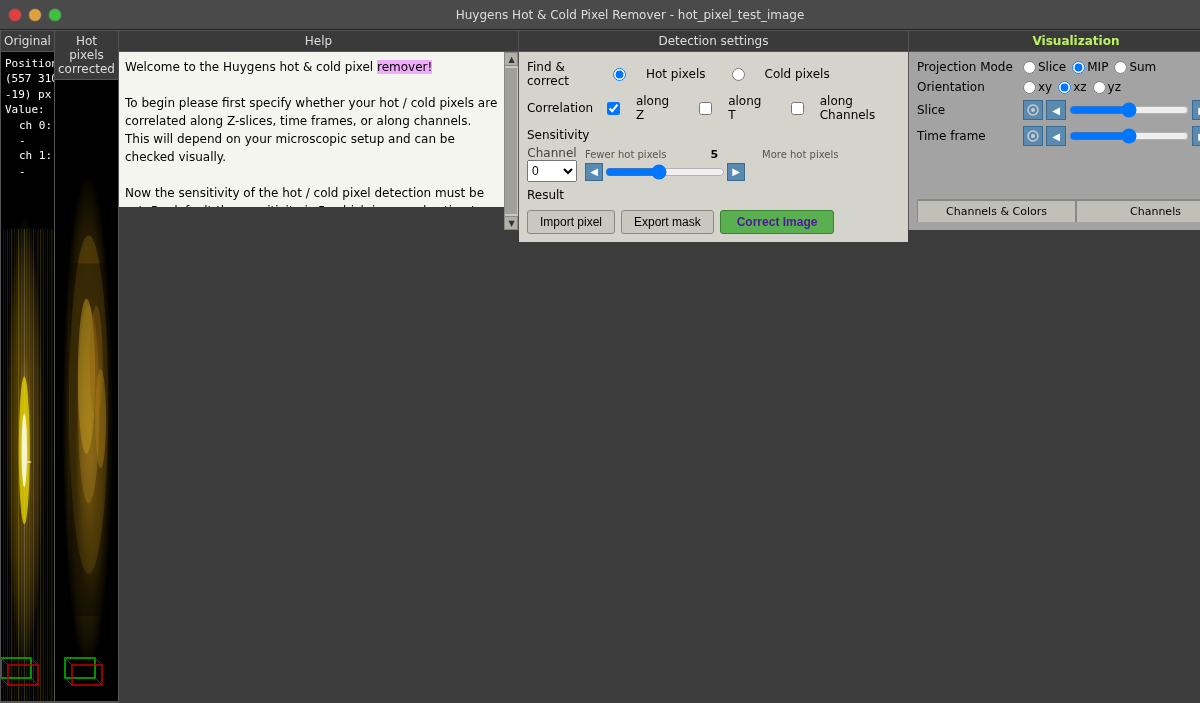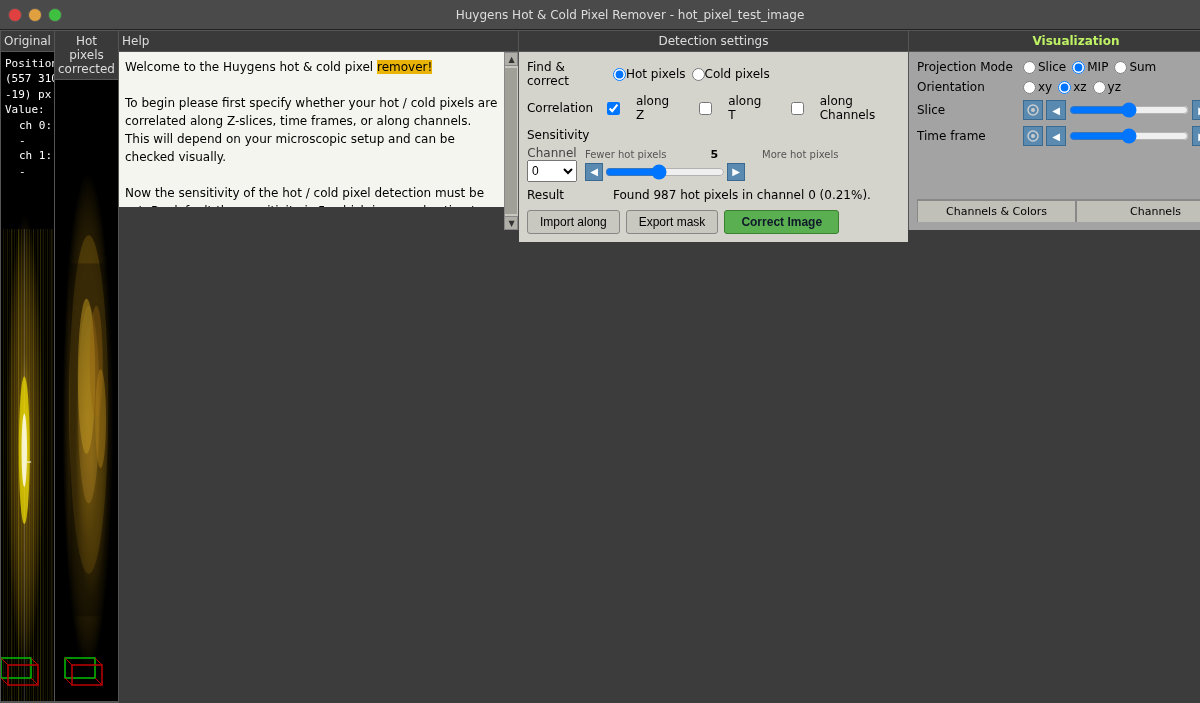--- a/index.html
+++ b/index.html
@@ -99,20 +99,21 @@
     }
 
     
     .help-panel {
       width: 400px;
       border-right: 1px solid #555;
       display: flex;
       flex-direction: column;
     }
     .help-title {
+      text-align: center;
       background: #3a3a3a;
       padding: 3px;
       border-bottom: 1px solid #555;
       color: #ddd;
     }
 
     
     .detection-panel {
       width: 390px;
       border-right: 1px solid #555;
@@ -141,21 +142,21 @@
     }
     .detection-label {
       width: 80px;
       font-size: 12px;
       color: #000;
     }
 
     .radio-group {
       display: flex;
       align-items: flex-end;
-      gap: 0;
+      gap: 20px;
     }
     .radio-group input[type="radio"] { margin: 0; }
     .radio-group label { font-size: 12px; margin-right: 6px; }
 
     .checkbox-group {
       display: flex;
       align-items: center;
       gap: 16px;
     }
     .checkbox-group input[type="checkbox"] { margin: 0; }
@@ -209,21 +210,21 @@
       color: #000;
     }
 
     .btn-green {
       padding: 4px 16px;
       background: #5ab050;
       border: 1px solid #3a8030;
       border-radius: 3px;
       font-size: 12px;
       cursor: pointer;
-      color: #0f172a;
+      color: #4c1d95;
       font-weight: bold;
     }
 
     
     .visualization-panel {
       flex: 1;
       display: flex;
       flex-direction: column;
     }
     .visualization-title {
@@ -527,21 +528,21 @@
       </div>
     </div>
   </div>
 
   <div class="bottom-row">
 
     <div class="help-panel">
       <div class="help-title">Help</div>
       <div class="help-wrapper">
         <div class="scroll-area">
-          <span>Welcome to the Huygens hot &amp; cold pixel </span><span style="background:#eab308">remover!</span>
+          <span>Welcome to the Huygens hot &amp; cold pixel </span><span style="background:#f0abfc">remover!</span>
           <br><br>
           <span>To begin please first specify whether your hot / cold pixels are correlated along Z-slices, time frames, or along channels. This will depend on your microscopic setup and can be checked visually.
           <br><br>
           Now the sensitivity of the hot / cold pixel detection must be set. By default the sensitivity is 5, which is a good estimate for most images. Changes in the sensitivity are immediately reflected in the</span>
         </div>
         <div class="help-scroll-track">
           <div class="help-scroll-arrow">▲</div>
           <div class="help-scroll-thumb"></div>
           <div class="help-scroll-arrow">▼</div>
         </div>
@@ -594,25 +595,24 @@
                 <div class="slider-btn">◀</div>
                 <input type="range" min="1" max="10" value="5" style="">
                 <div class="slider-btn">▶</div>
               </div>
             </div>
           </div>
         </div>
 
         <div class="detection-row">
           <div class="detection-label">Result</div>
-          <div class="result-text">Found 987 hot pixels in  channel 0 (0.21%).</div>
         </div>
 
         <div class="button-row">
-          <button class="btn-gray">Import along</button>
+          <button class="btn-gray">Import pixel</button>
           <button class="btn-gray">Export mask</button>
           <button class="btn-green">Correct Image</button>
         </div>
 
       </div>
     </div>
 
     <div class="visualization-panel">
       <div class="visualization-title">Visualization</div>
       <div class="visualization-content" style="display:flex; flex-direction:column; height:100%;">

